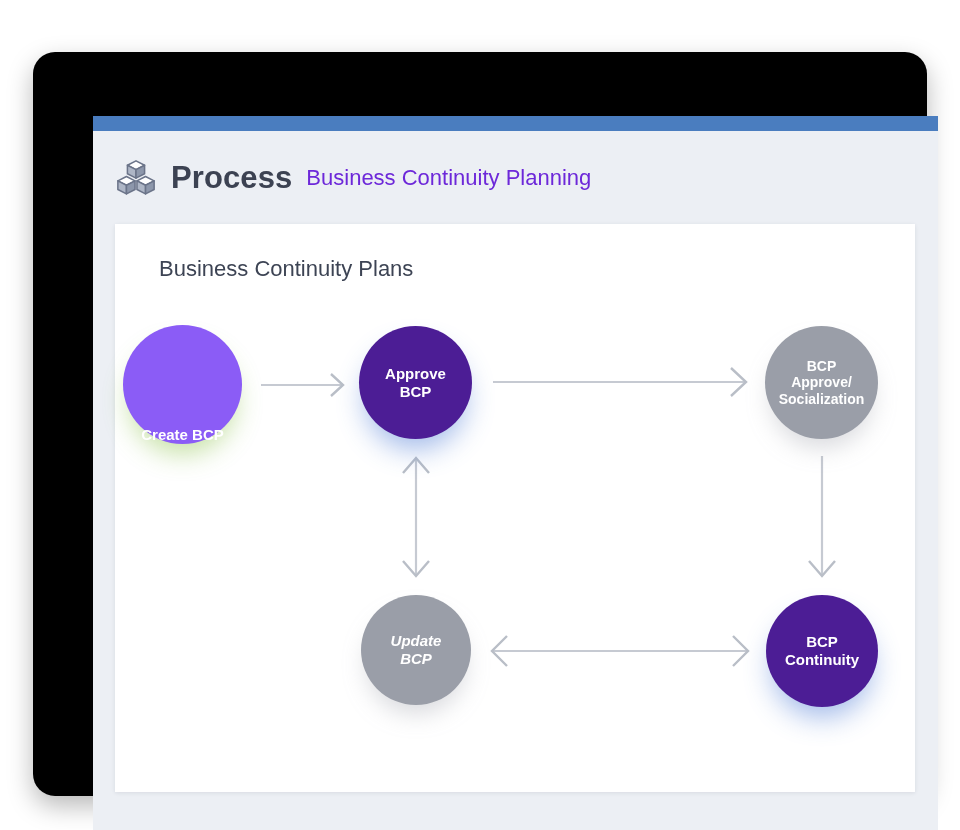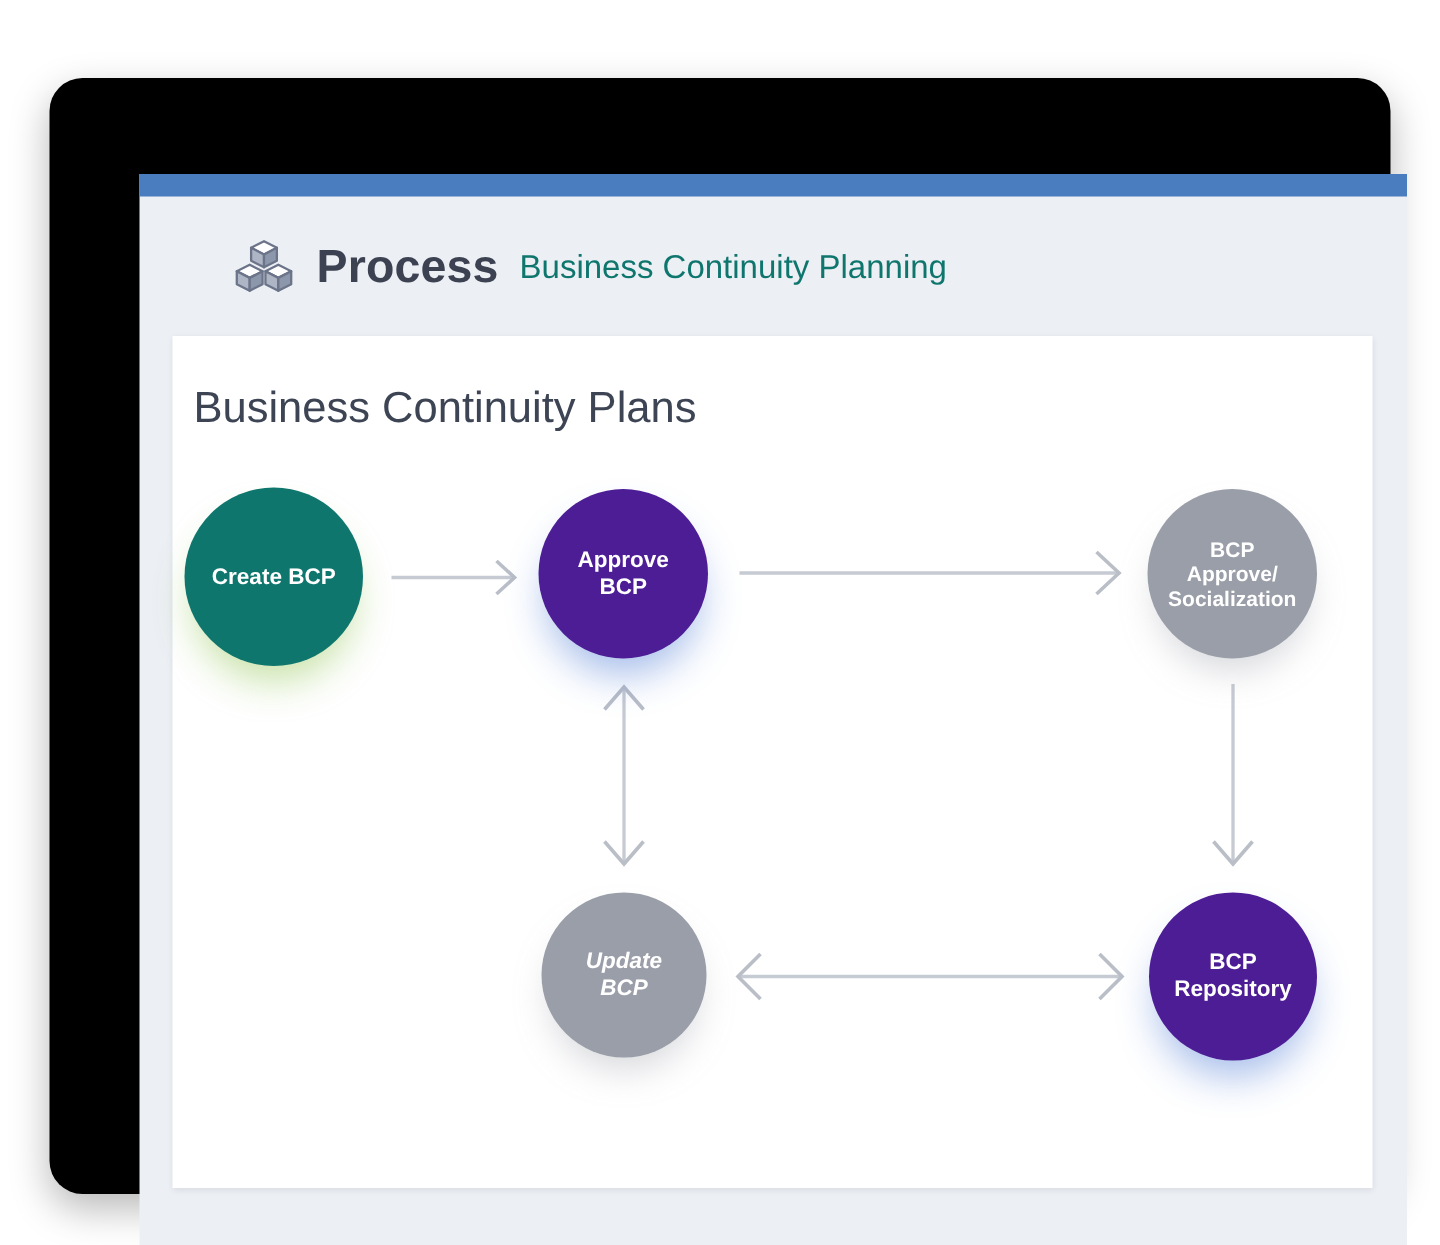--- a/index.html
+++ b/index.html
@@ -47,61 +47,60 @@
     width: 100%;
   }
 
   
   #app-header {
     height: 93px;
     display: flex;
     align-items: center;
     padding-left: 22px;
     box-sizing: border-box;
-    margin-left: 40px;
   }
   #app-icon {
     width: 42px;
     height: 42px;
     flex: 0 0 auto;
     margin-right: 14px;
     display: block;
   }
   #app-title {
     font-size: 31px;
     font-weight: bold;
     color: #3c4252;
     letter-spacing: 0.1px;
     line-height: 1;
   }
   #app-subtitle {
     font-size: 22px;
-    color: #0f766e;
+    color: #6d28d9;
     margin-left: 14px;
     line-height: 1;
     font-weight: normal;
   }
 
   
   #content-card {
     position: absolute;
     left: 22px;
     top: 108px;
     width: 800px;
     height: 568px;
     background: #ffffff;
     box-shadow: 0 1px 4px rgba(40,50,70,0.10);
     box-sizing: border-box;
   }
 
   #section-title {
     position: absolute;
-    left: 14px;
+    left: 44px;
     top: 32px;
-    font-size: 29px;
+    font-size: 22px;
     color: #3d4454;
     font-weight: normal;
     white-space: nowrap;
   }
 
   
   #diagram {
     position: absolute;
     left: 0;
     top: 0;
@@ -119,22 +118,23 @@
     text-align: center;
     color: #ffffff;
     font-weight: bold;
     line-height: 1.17;
     box-sizing: border-box;
     z-index: 3;
   }
   .node-label { display: block; padding: 0 4px; }
 
   .node-green {
-    background: #0f766e;
+    background: #8b5cf6;
     box-shadow: 0 16px 26px -6px rgba(121,183,46,0.42);
+    align-items: flex-end;
   }
   .node-blue {
     background: #4c1d95;
     box-shadow: 0 16px 28px -6px rgba(60,111,208,0.48);
   }
   .node-gray {
     background: #9a9ea8;
     box-shadow: 0 14px 24px -6px rgba(154,158,168,0.40);
   }
 
@@ -272,20 +272,20 @@
         <div class="node node-gray" id="node-update-bcp">
           <span class="node-label">
             <span>Update</span><br>
             <span>BCP</span>
           </span>
         </div>
 
         <div class="node node-blue" id="node-bcp-repository">
           <span class="node-label">
             <span>BCP</span><br>
-            <span>Repository</span>
+            <span>Continuity</span>
           </span>
         </div>
 
       </div>
     </div>
   </div>
 </div>
 
 </body></html>

